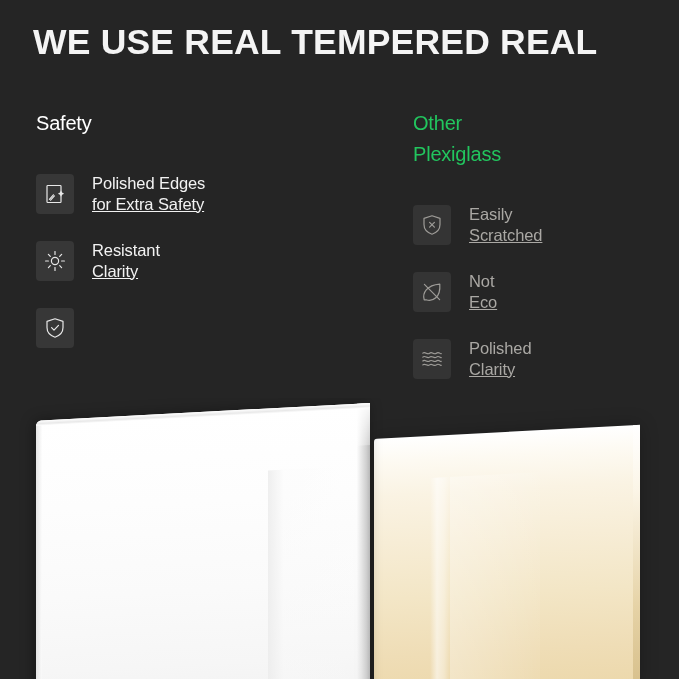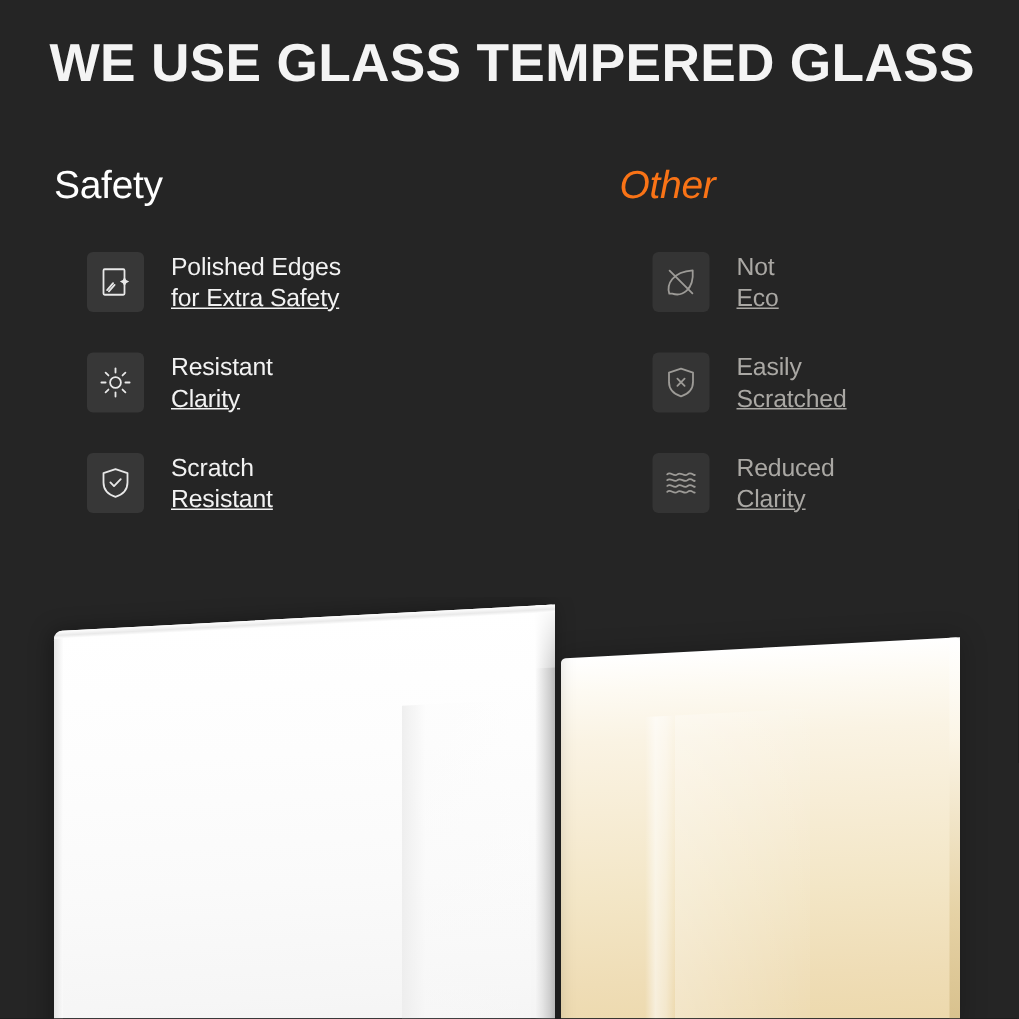--- a/index.html
+++ b/index.html
@@ -33,37 +33,36 @@
 
   
   .col {
     position: absolute;
     top: 108px;
   }
   .col-left  { left: 36px;  width: 350px; }
   .col-right { left: 413px; width: 266px; }
 
   .col-title {
-    font-size: 26px;
+    font-size: 20px;
     font-weight: 500;
     line-height: 31px;
     letter-spacing: -0.2px;
   }
   .col-left  .col-title { color: #ffffff; }
-  .col-right .col-title { color: #f97316; font-style: italic; }
+  .col-right .col-title { color: #22c55e; }
   .col-title .t2 { display: block; }
 
   
   .features { margin-top: 29px; }
   .feature {
     display: flex;
-    align-items: flex-start;
+    align-items: flex-end;
     height: 46px;
     margin-bottom: 21px;
-    margin-left: 22px;
   }
   .feature:last-child { margin-bottom: 0; }
 
   .tile {
     width: 38px;
     height: 40px;
     border-radius: 4px;
     background: #373737;
     flex: 0 0 auto;
     display: flex;
@@ -225,21 +224,21 @@
     background: linear-gradient(180deg,
       rgba(255,255,255,0.95) 0%,
       rgba(255,255,255,0.3) 100%);
   }
 </style>
 </head>
 <body>
 
 <div class="stage">
 
-  <div class="headline">WE USE GLASS TEMPERED GLASS</div>
+  <div class="headline">WE USE REAL TEMPERED REAL</div>
 
   <div class="col col-left">
     <div class="col-title">
       <span>Safety</span>
     </div>
 
     <div class="features">
 
       <div class="feature">
         <div class="tile">
@@ -276,74 +275,71 @@
         </div>
       </div>
 
       <div class="feature">
         <div class="tile">
           <svg width="24" height="24" viewBox="0 0 24 24" fill="none" stroke="#e8e8e8" stroke-width="1.2" stroke-linecap="round" stroke-linejoin="round">
             <path d="M12 2.8 L20 5.4 V11.6 C20 16.4 16.6 19.7 12 21.2 C7.4 19.7 4 16.4 4 11.6 V5.4 Z"></path>
             <path d="M8.6 11.6 L11 14.1 L15.5 9.4"></path>
           </svg>
         </div>
-        <div class="ftext">
-          <span>Scratch</span>
-          <span class="l2">Resistant</span>
-        </div>
       </div>
 
     </div>
   </div>
 
   <div class="col col-right">
     <div class="col-title">
       <span>Other</span>
+      <span class="t2">Plexiglass</span>
     </div>
 
     <div class="features">
-
-      <div class="feature">
-        <div class="tile">
-          <svg width="24" height="24" viewBox="0 0 24 24" fill="none" stroke="#9d9b97" stroke-width="1.2" stroke-linecap="round" stroke-linejoin="round">
-            <path d="M4.2 19.8 C2.2 13.4 6.4 5.2 19.8 4.2 C20.8 17.6 12.6 21.8 6.2 19.8 Z"></path>
-            <path d="M4.4 4.4 L19.6 19.6"></path>
-          </svg>
-        </div>
-        <div class="ftext">
-          <span>Not</span>
-          <span class="l2">Eco</span>
-        </div>
-      </div>
 
       <div class="feature">
         <div class="tile">
           <svg width="24" height="24" viewBox="0 0 24 24" fill="none" stroke="#9d9b97" stroke-width="1.2" stroke-linecap="round" stroke-linejoin="round">
             <path d="M12 2.8 L20 5.4 V11.6 C20 16.4 16.6 19.7 12 21.2 C7.4 19.7 4 16.4 4 11.6 V5.4 Z"></path>
             <path d="M9.6 9.4 L14.4 14.2"></path>
             <path d="M14.4 9.4 L9.6 14.2"></path>
           </svg>
         </div>
         <div class="ftext">
           <span>Easily</span>
           <span class="l2">Scratched</span>
+        </div>
+      </div>
+
+      <div class="feature">
+        <div class="tile">
+          <svg width="24" height="24" viewBox="0 0 24 24" fill="none" stroke="#9d9b97" stroke-width="1.2" stroke-linecap="round" stroke-linejoin="round">
+            <path d="M4.2 19.8 C2.2 13.4 6.4 5.2 19.8 4.2 C20.8 17.6 12.6 21.8 6.2 19.8 Z"></path>
+            <path d="M4.4 4.4 L19.6 19.6"></path>
+          </svg>
+        </div>
+        <div class="ftext">
+          <span>Not</span>
+          <span class="l2">Eco</span>
         </div>
       </div>
 
       <div class="feature">
         <div class="tile">
           <svg width="24" height="24" viewBox="0 0 24 24" fill="none" stroke="#9d9b97" stroke-width="1.15" stroke-linecap="round">
             <path d="M2.8 6.2 C5.2 3.9 7.2 8.3 9.6 6.2 C12 4.1 14 8.3 16.4 6.2 C18.8 4.1 20.8 7.6 21.2 6.6"></path>
             <path d="M2.8 10.1 C5.2 7.8 7.2 12.2 9.6 10.1 C12 8 14 12.2 16.4 10.1 C18.8 8 20.8 11.5 21.2 10.5"></path>
             <path d="M2.8 14.0 C5.2 11.7 7.2 16.1 9.6 14.0 C12 11.9 14 16.1 16.4 14.0 C18.8 11.9 20.8 15.4 21.2 14.4"></path>
             <path d="M2.8 17.9 C5.2 15.6 7.2 20.0 9.6 17.9 C12 15.8 14 20.0 16.4 17.9 C18.8 15.8 20.8 19.3 21.2 18.3"></path>
           </svg>
         </div>
         <div class="ftext">
-          <span>Reduced</span>
+          <span>Polished</span>
           <span class="l2">Clarity</span>
         </div>
       </div>
 
     </div>
   </div>
 
   <div class="photo">
     <div class="panel-right">
       <div class="sheen2"></div>

